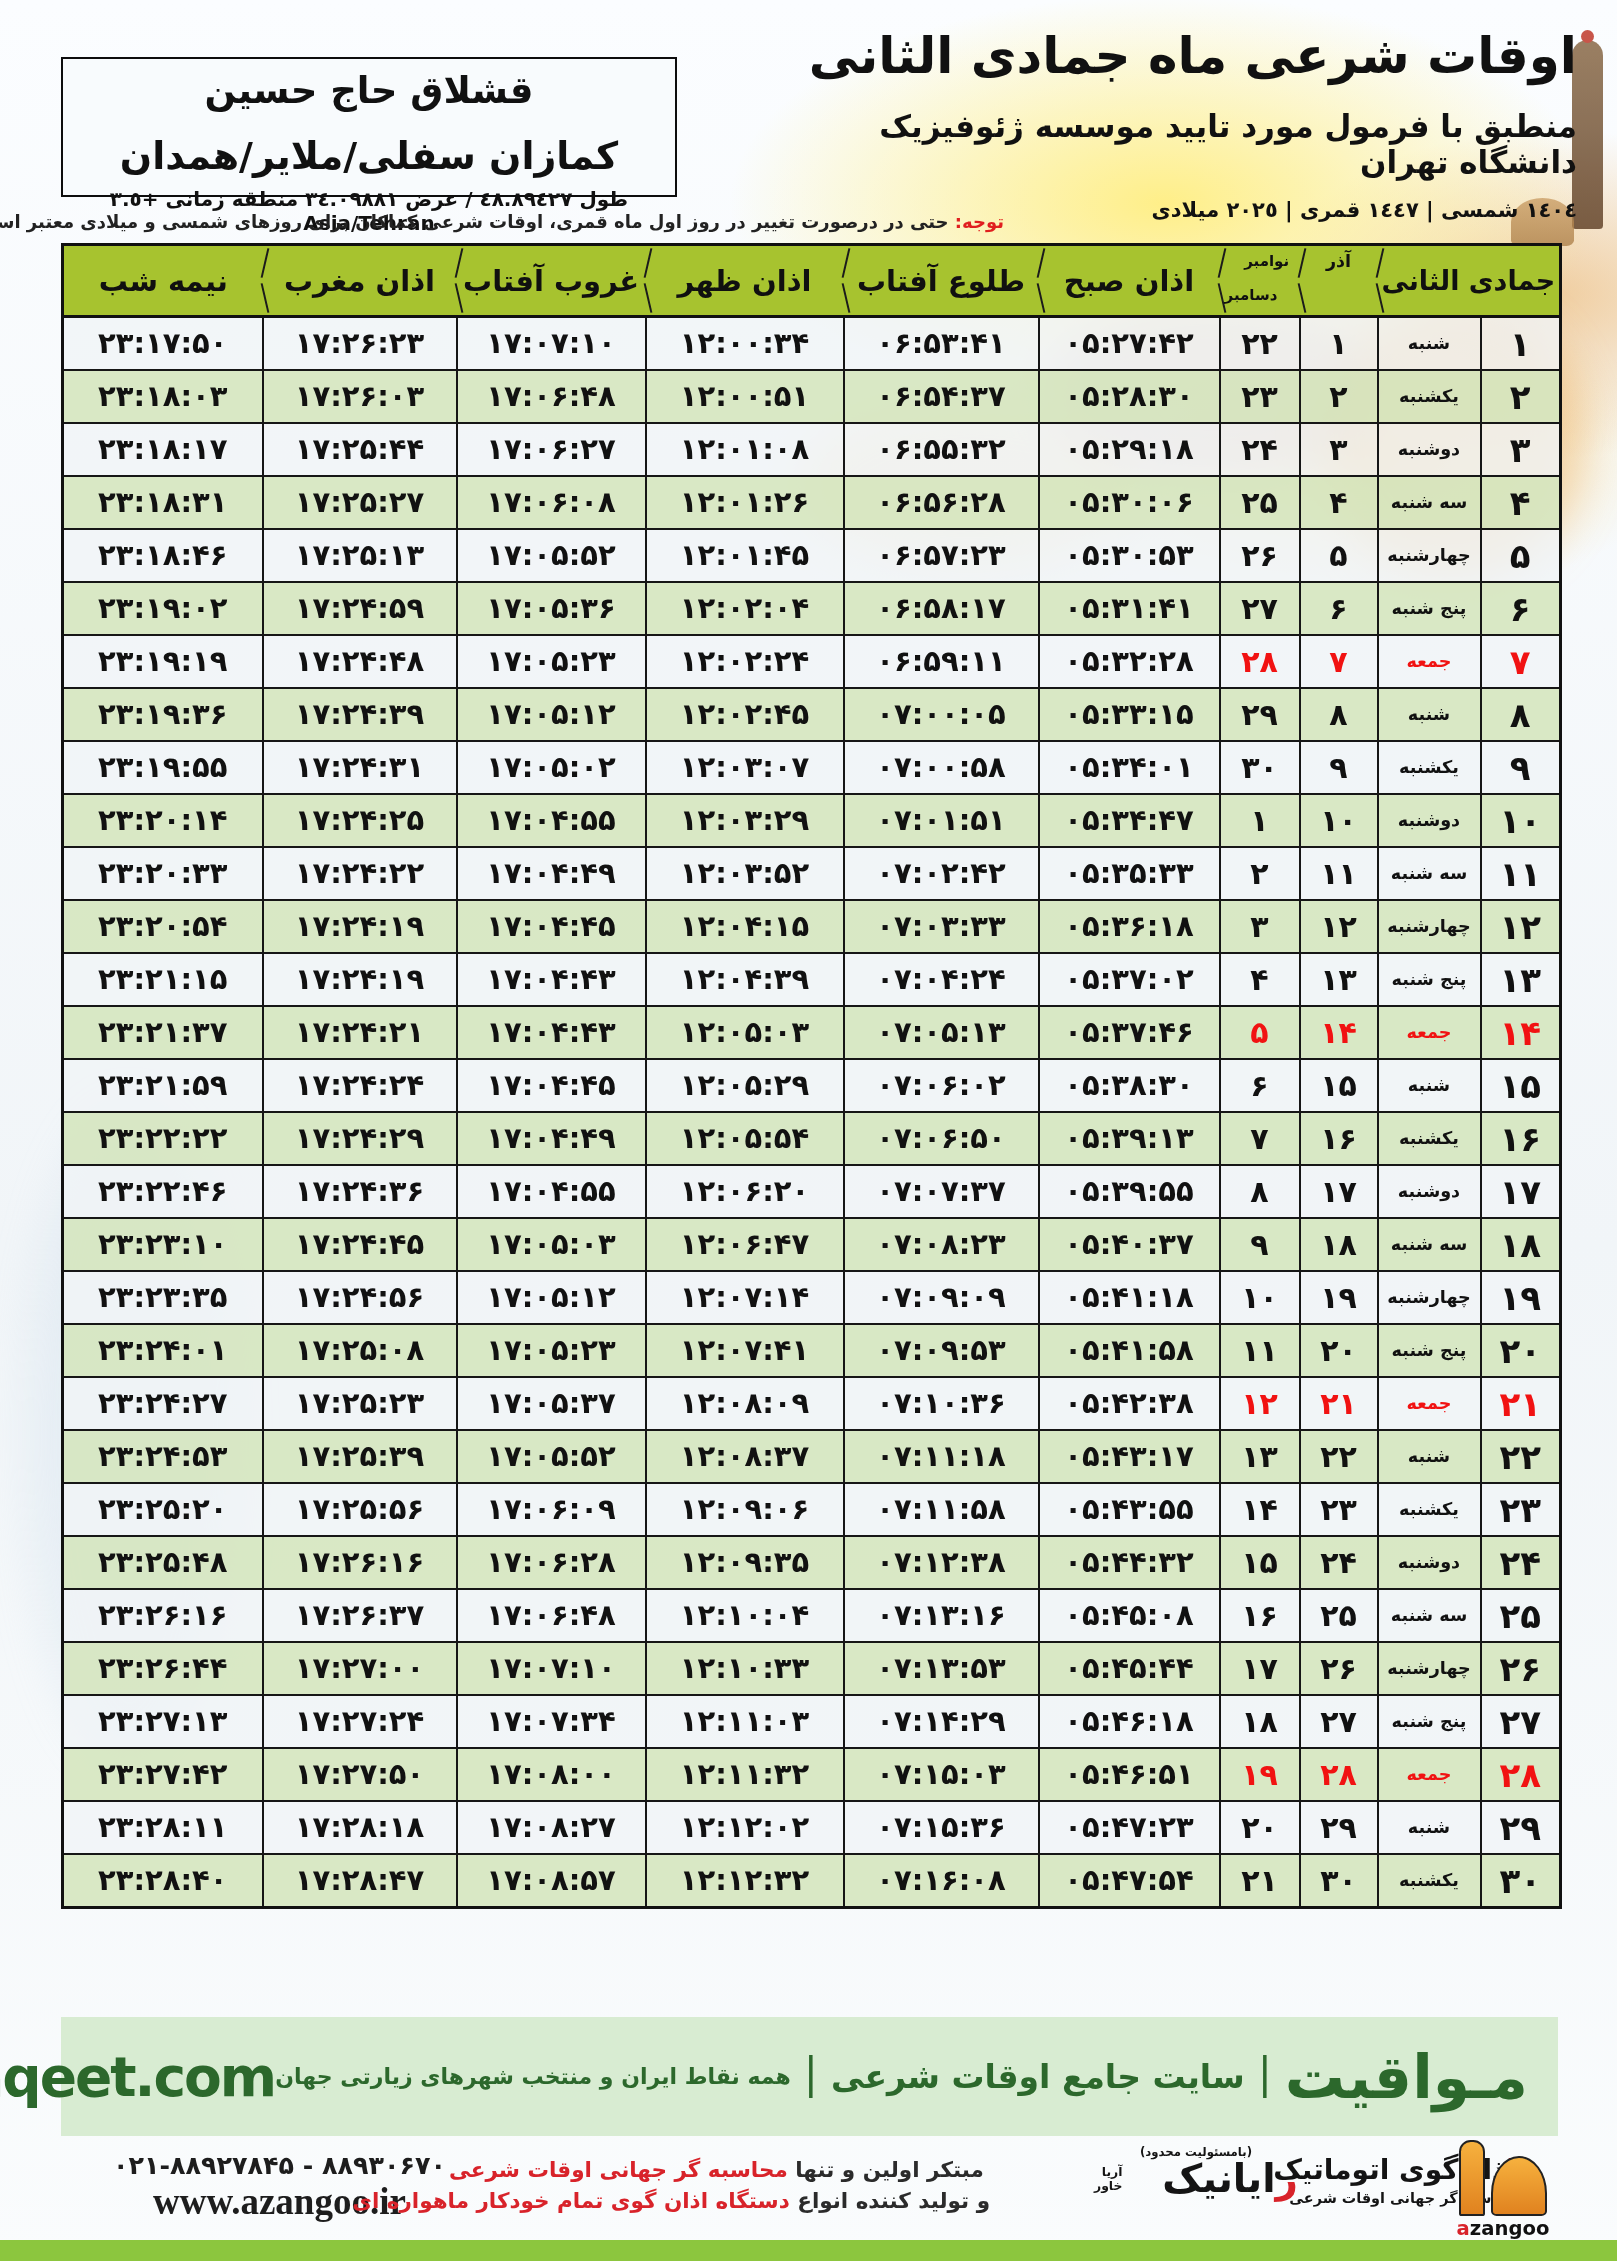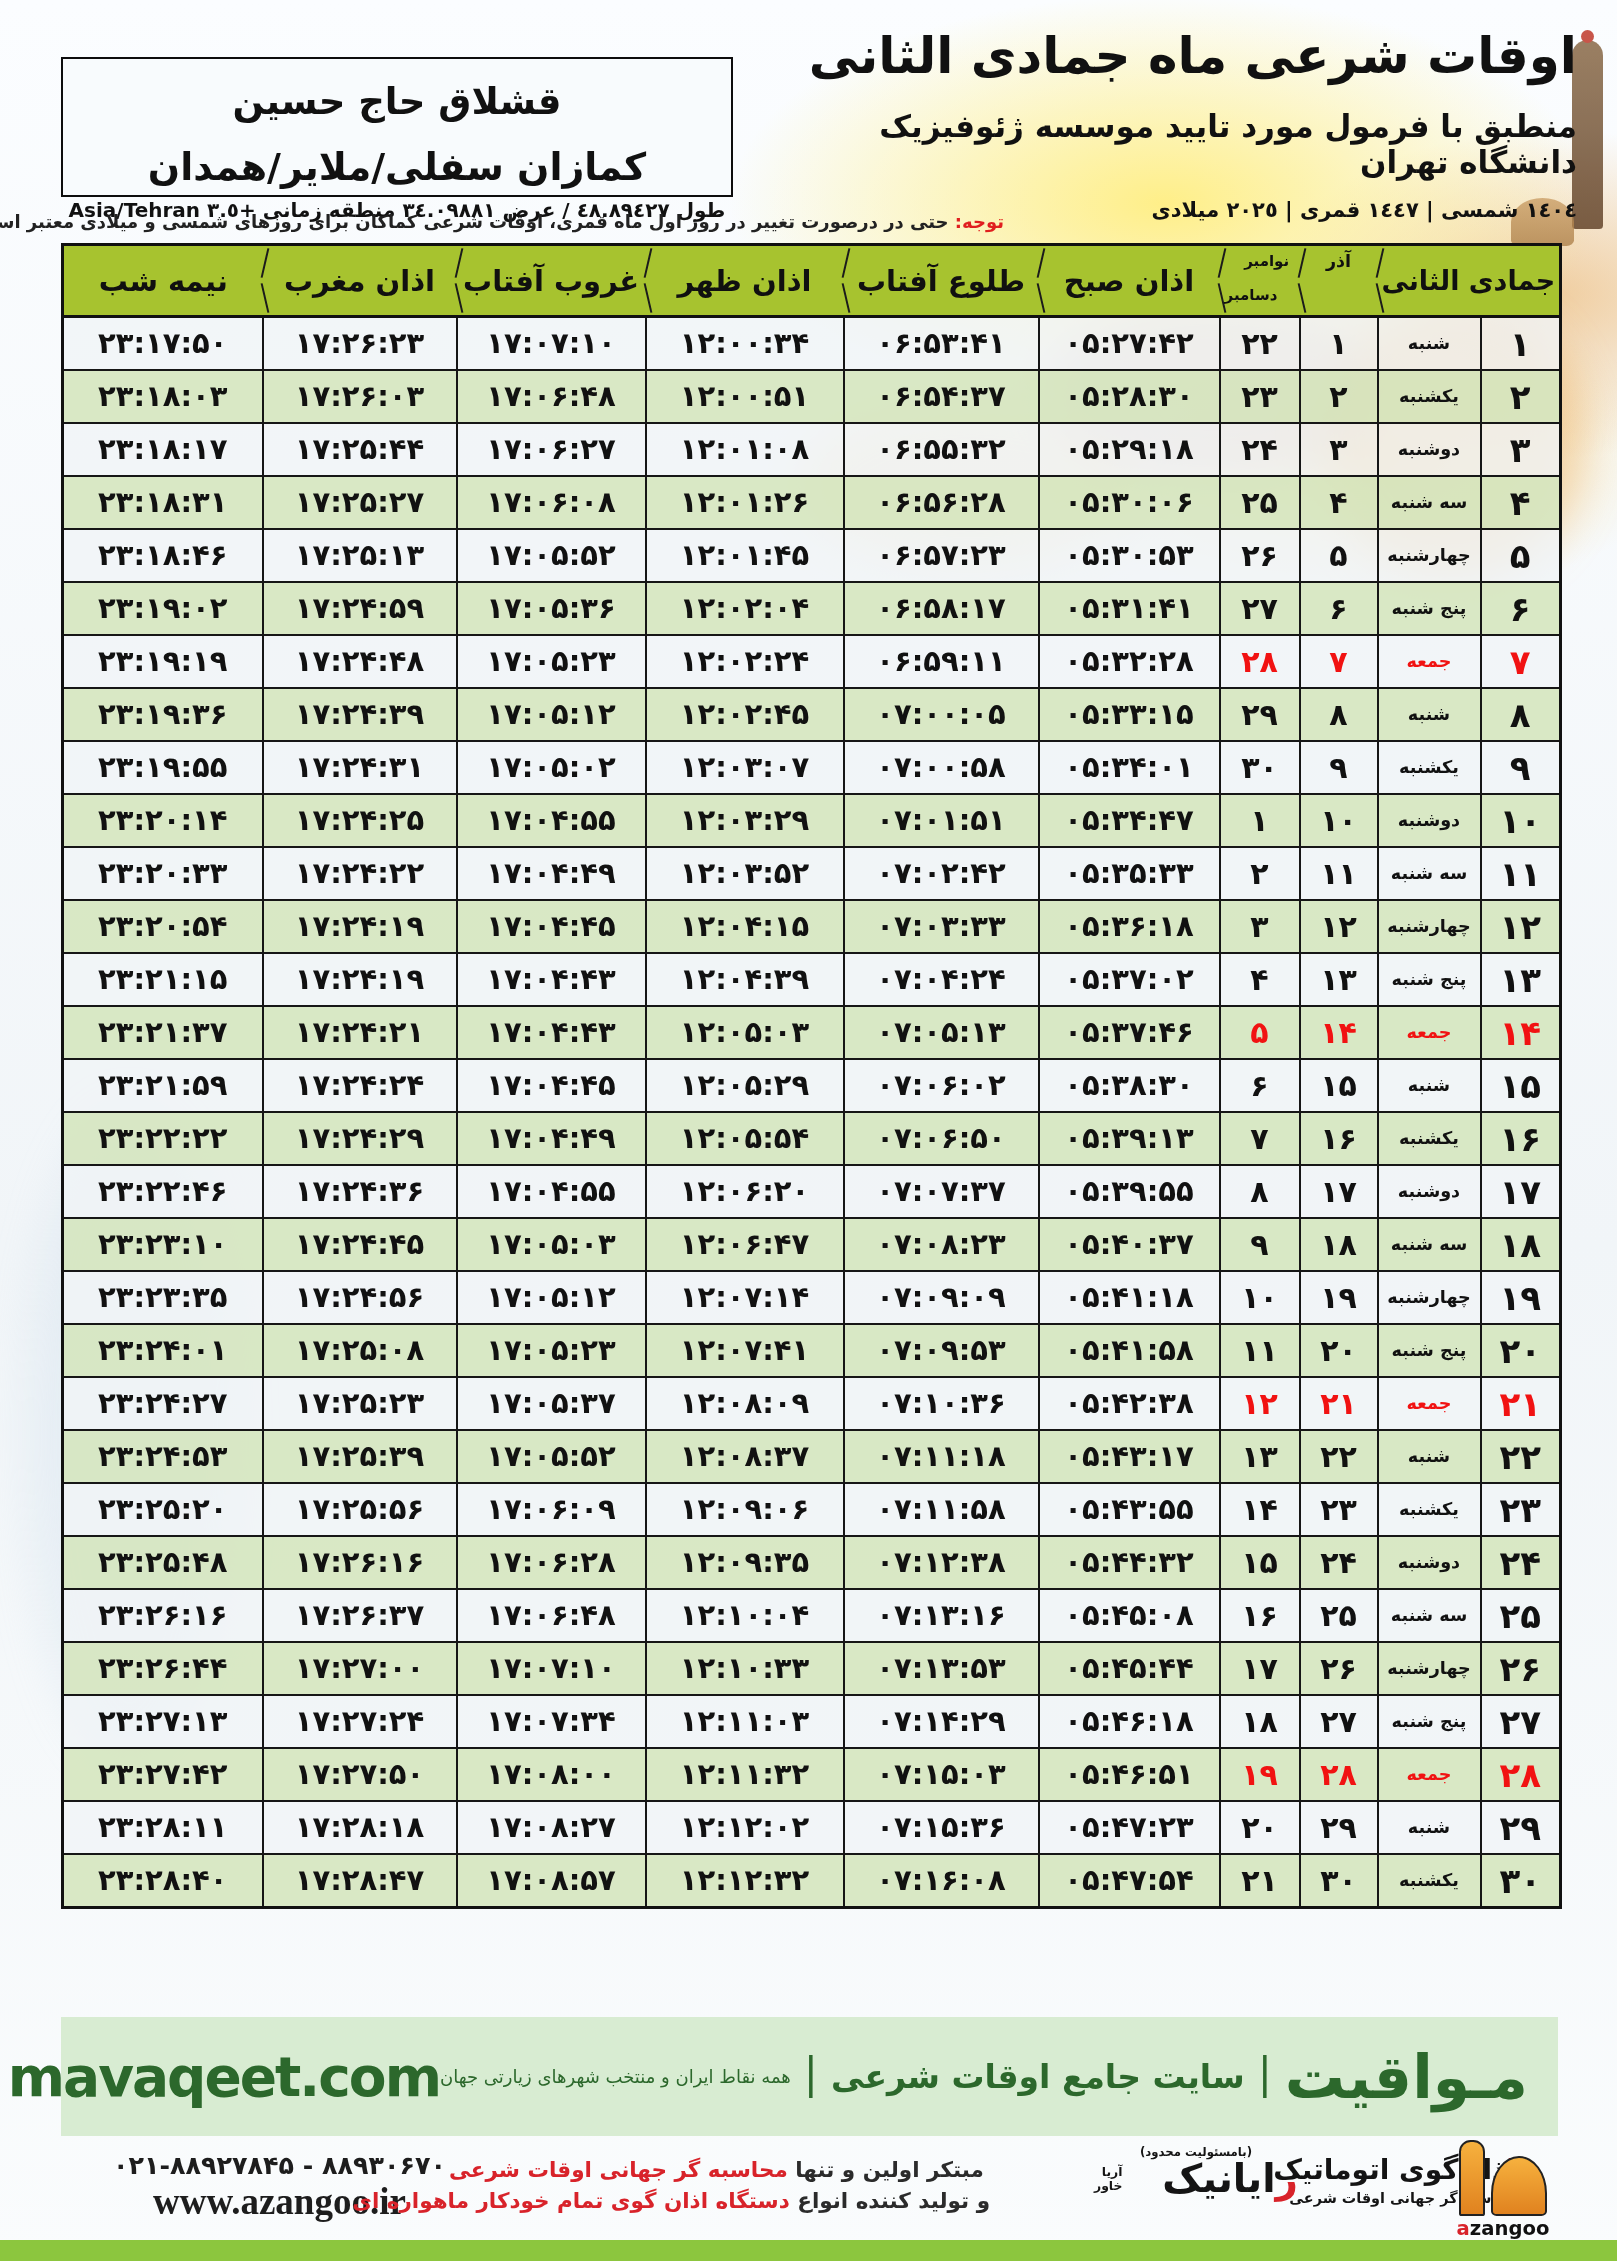--- a/index.html
+++ b/index.html
@@ -17,22 +17,22 @@
   .blob.b1{left:1044px;top:307px;width:339px;height:170px;background:rgba(150,70,95,.20);}
   .blob.b2{left:1324px;top:300px;width:261px;height:281px;background:rgba(233,158,62,.38);}
   .blob.b3{left:802px;top:398px;width:339px;height:170px;background:rgba(242,203,122,.33);}
   .blob.b4{left:26px;top:1109px;width:209px;height:652px;background:rgba(188,209,229,.22);}
   .minaret{position:absolute;right:14.4px;top:40px;width:31px;height:189px;opacity:.85;
     background:linear-gradient(180deg,#8a6a48,#64452c);border-radius:15.7px 15.7px 3.9px 3.9px;}
   .minaret::before{content:"";position:absolute;top:-10.4px;left:9px;width:13px;height:13px;border-radius:50%;background:#c0392b;}
   .dome-shape{position:absolute;right:43px;top:198px;width:63px;height:48px;opacity:.75;
     background:linear-gradient(180deg,#c89a60,#a97b44);border-radius:50% 50% 12% 12%;}
   
-  .loc-box{position:absolute;left:62px;top:57px;width:672px;height:140px;box-sizing:border-box;
-    border:2.6px solid #0d0d0d;background:rgba(247,250,253,.88);text-align:center;padding-top:22px;}
+  .loc-box{position:absolute;left:62px;top:57px;width:616px;height:140px;box-sizing:border-box;
+    border:2.6px solid #0d0d0d;background:rgba(247,250,253,.88);text-align:center;padding-top:11px;}
   .loc-title{font-size:37px;font-weight:700;line-height:1.15;}
   .loc-sub{font-size:38px;font-weight:600;margin-top:21px;}
   .loc-geo{font-size:20px;font-weight:700;margin-top:9px;}
   .title-block{position:absolute;left:776px;top:27px;width:802px;text-align:right;}
   .title-block h1{margin:0;font-size:50px;font-weight:800;letter-spacing:-0.7px;}
   .subtitle{font-size:31px;font-weight:700;margin-top:23px;}
   .years{font-size:21px;font-weight:600;margin-top:18px;}
   .note-line{position:absolute;left:274px;top:211px;width:731px;font-size:18px;font-weight:600;
     text-align:center;color:#222;white-space:nowrap;}
   .note-label{color:#e01f1f;font-weight:800;}
@@ -65,21 +65,21 @@
   td.c-time{font-size:29px;font-weight:700;letter-spacing:0.7px;}
   tr.fri .hl{color:#f11212;}
   
   .band{position:absolute;left:62px;top:2017px;width:1497px;height:119px;background:#d8ecd2;
     display:flex;align-items:center;justify-content:space-between;box-sizing:border-box;
     padding:0 30px;color:#2c682c;}
   .band-right{display:flex;align-items:center;white-space:nowrap;}
   .band-brand{font-size:60px;font-weight:800;letter-spacing:-1.3px;}
   .band-sep{font-size:42px;font-weight:400;margin:0 13px;position:relative;top:-2.6px;}
   .band-desc1{font-size:33px;font-weight:800;}
-  .band-desc2{font-size:18px;font-weight:400;}
+  .band-desc2{font-size:22px;font-weight:700;}
   .band-domain{font-size:55px;font-weight:800;letter-spacing:-2px;direction:ltr;}
   
   .contact{position:absolute;left:98px;top:2150px;width:365px;text-align:center;color:#1d1d1d;}
   .phone{font-size:25.4px;font-weight:800;direction:ltr;letter-spacing:0.7px;}
   .site{font-family:"Liberation Serif",serif;font-size:37px;font-weight:700;margin-top:0px;direction:ltr;}
   .claim{position:absolute;left:450px;top:2154px;width:541px;text-align:left;
     font-size:21.5px;font-weight:700;line-height:1.45;color:#2b2b2b;white-space:nowrap;}
   .claim .red{color:#d8232a;}
   .rayanik{position:absolute;left:1096px;top:2145px;width:202px;text-align:center;color:#141414;}
   .ray-note{font-size:11.7px;font-weight:700;}

